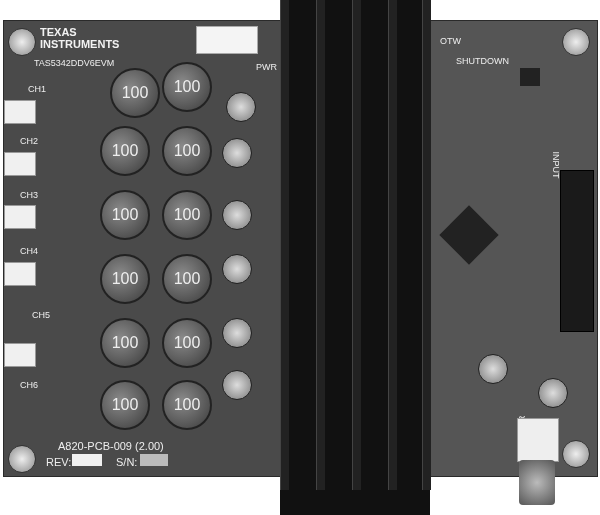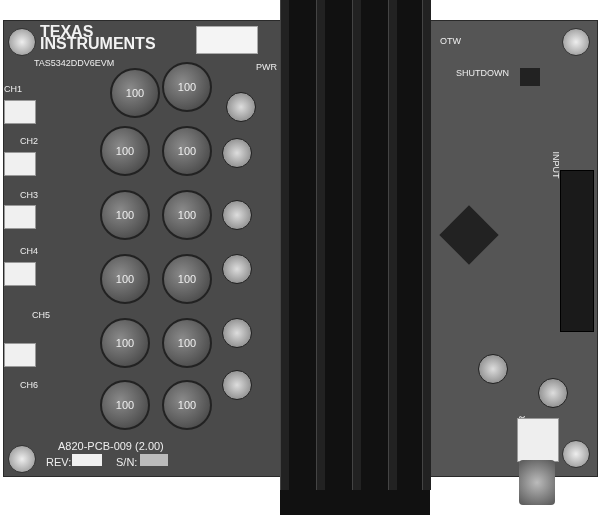--- a/index.html
+++ b/index.html
@@ -3,22 +3,22 @@
 <meta charset="utf-8">
 <style>
   html,body{margin:0;padding:0;background:#fff;}
   body{width:600px;height:515px;position:relative;overflow:hidden;font-family:"Liberation Sans",sans-serif;}
   .board{position:absolute;left:3px;top:20px;width:277px;height:455px;background:#4a4a4a;border:1px solid #2a2a2a;}
   .board-r{position:absolute;left:428px;top:20px;width:168px;height:455px;background:#555;border:1px solid #2a2a2a;}
   .heatsink{position:absolute;left:280px;top:0;width:150px;height:515px;background:#111;}
   .fin{position:absolute;top:0;width:8px;height:490px;background:#222;border-left:1px solid #444;}
   .screw{position:absolute;width:26px;height:26px;border-radius:50%;background:radial-gradient(circle,#eee,#888);border:1px solid #333;}
   .label{position:absolute;color:#eee;font-size:9px;white-space:nowrap;}
-  .logo{position:absolute;left:40px;top:26px;color:#f2f2f2;font-weight:bold;font-size:16px;line-height:12px;}
-  .ind{position:absolute;width:46px;height:46px;border-radius:50%;background:radial-gradient(circle at 40% 40%,#8a8a8a,#3a3a3a);border:2px solid #222;color:#eee;font-size:11px;display:flex;align-items:center;justify-content:center;}
+  .logo{position:absolute;left:40px;top:26px;color:#f2f2f2;font-weight:bold;font-size:11px;line-height:12px;}
+  .ind{position:absolute;width:46px;height:46px;border-radius:50%;background:radial-gradient(circle at 40% 40%,#8a8a8a,#3a3a3a);border:2px solid #222;color:#eee;font-size:16px;display:flex;align-items:center;justify-content:center;}
   .cap{position:absolute;width:28px;height:28px;border-radius:50%;background:radial-gradient(circle,#ddd,#777);border:1px solid #222;}
   .conn{position:absolute;left:4px;width:30px;height:22px;background:#f0f0f0;border:1px solid #999;}
   .hdr{position:absolute;width:60px;height:26px;background:#f4f4f4;border:1px solid #aaa;}
   .box{position:absolute;width:30px;height:12px;background:#f0f0f0;}
   .box2{position:absolute;width:28px;height:12px;background:#bbb;}
   .chip{position:absolute;background:#222;}
   .rca{position:absolute;left:517px;top:418px;width:40px;height:42px;background:#eee;border:1px solid #999;}
   .rca-plug{position:absolute;left:519px;top:460px;width:36px;height:45px;background:radial-gradient(circle,#bbb,#555);border-radius:4px;}
   .jhdr{position:absolute;left:560px;top:170px;width:32px;height:160px;background:#1a1a1a;border:1px solid #000;}
 </style>
@@ -47,21 +47,21 @@
   </div>
 <div class="label" style="left:34px;top:58px">TAS5342DDV6EVM</div>
 <div class="hdr" style="left:196px;top:26px"></div>
 <div class="label" style="left:256px;top:62px">PWR</div>
 
 <div class="conn" style="top:100px"></div>
 <div class="conn" style="top:152px"></div>
 <div class="conn" style="top:205px"></div>
 <div class="conn" style="top:262px"></div>
 <div class="conn" style="top:343px"></div>
-<div class="label" style="left:4px;top:84px">CH1</div>
+<div class="label" style="left:28px;top:84px">CH1</div>
 <div class="label" style="left:20px;top:136px">CH2</div>
 <div class="label" style="left:20px;top:190px">CH3</div>
 <div class="label" style="left:20px;top:246px">CH4</div>
 <div class="label" style="left:32px;top:310px">CH5</div>
 <div class="label" style="left:20px;top:380px">CH6</div>
 
 <div class="ind" style="left:110px;top:68px">100</div>
 <div class="ind" style="left:162px;top:62px">100</div>
 <div class="ind" style="left:100px;top:126px">100</div>
 <div class="ind" style="left:162px;top:126px">100</div>
@@ -81,21 +81,21 @@
 <div class="cap" style="left:222px;top:318px"></div>
 <div class="cap" style="left:222px;top:370px"></div>
 
 <div class="label" style="left:58px;top:440px;font-size:11px">A820-PCB-009 (2.00)</div>
 <div class="label" style="left:46px;top:456px;font-size:11px">REV:</div>
 <div class="box" style="left:72px;top:454px"></div>
 <div class="label" style="left:116px;top:456px;font-size:11px">S/N:</div>
 <div class="box2" style="left:140px;top:454px"></div>
 
 <div class="label" style="left:440px;top:36px">OTW</div>
-<div class="label" style="left:456px;top:68px">SHUTDOWN</div>
+<div class="label" style="left:456px;top:56px">SHUTDOWN</div>
 <div class="chip" style="left:520px;top:68px;width:20px;height:18px"></div>
 <div class="chip" style="left:448px;top:214px;width:42px;height:42px;transform:rotate(45deg)"></div>
 <div class="jhdr"></div>
 <div class="label" style="left:542px;top:160px;transform:rotate(90deg)">INPUT</div>
 <div class="cap" style="left:478px;top:354px"></div>
 <div class="cap" style="left:538px;top:378px"></div>
 <div class="label" style="left:492px;top:440px;transform:rotate(-90deg)">SUBWOOFER</div>
 <div class="rca"></div>
 <div class="rca-plug"></div>
 

